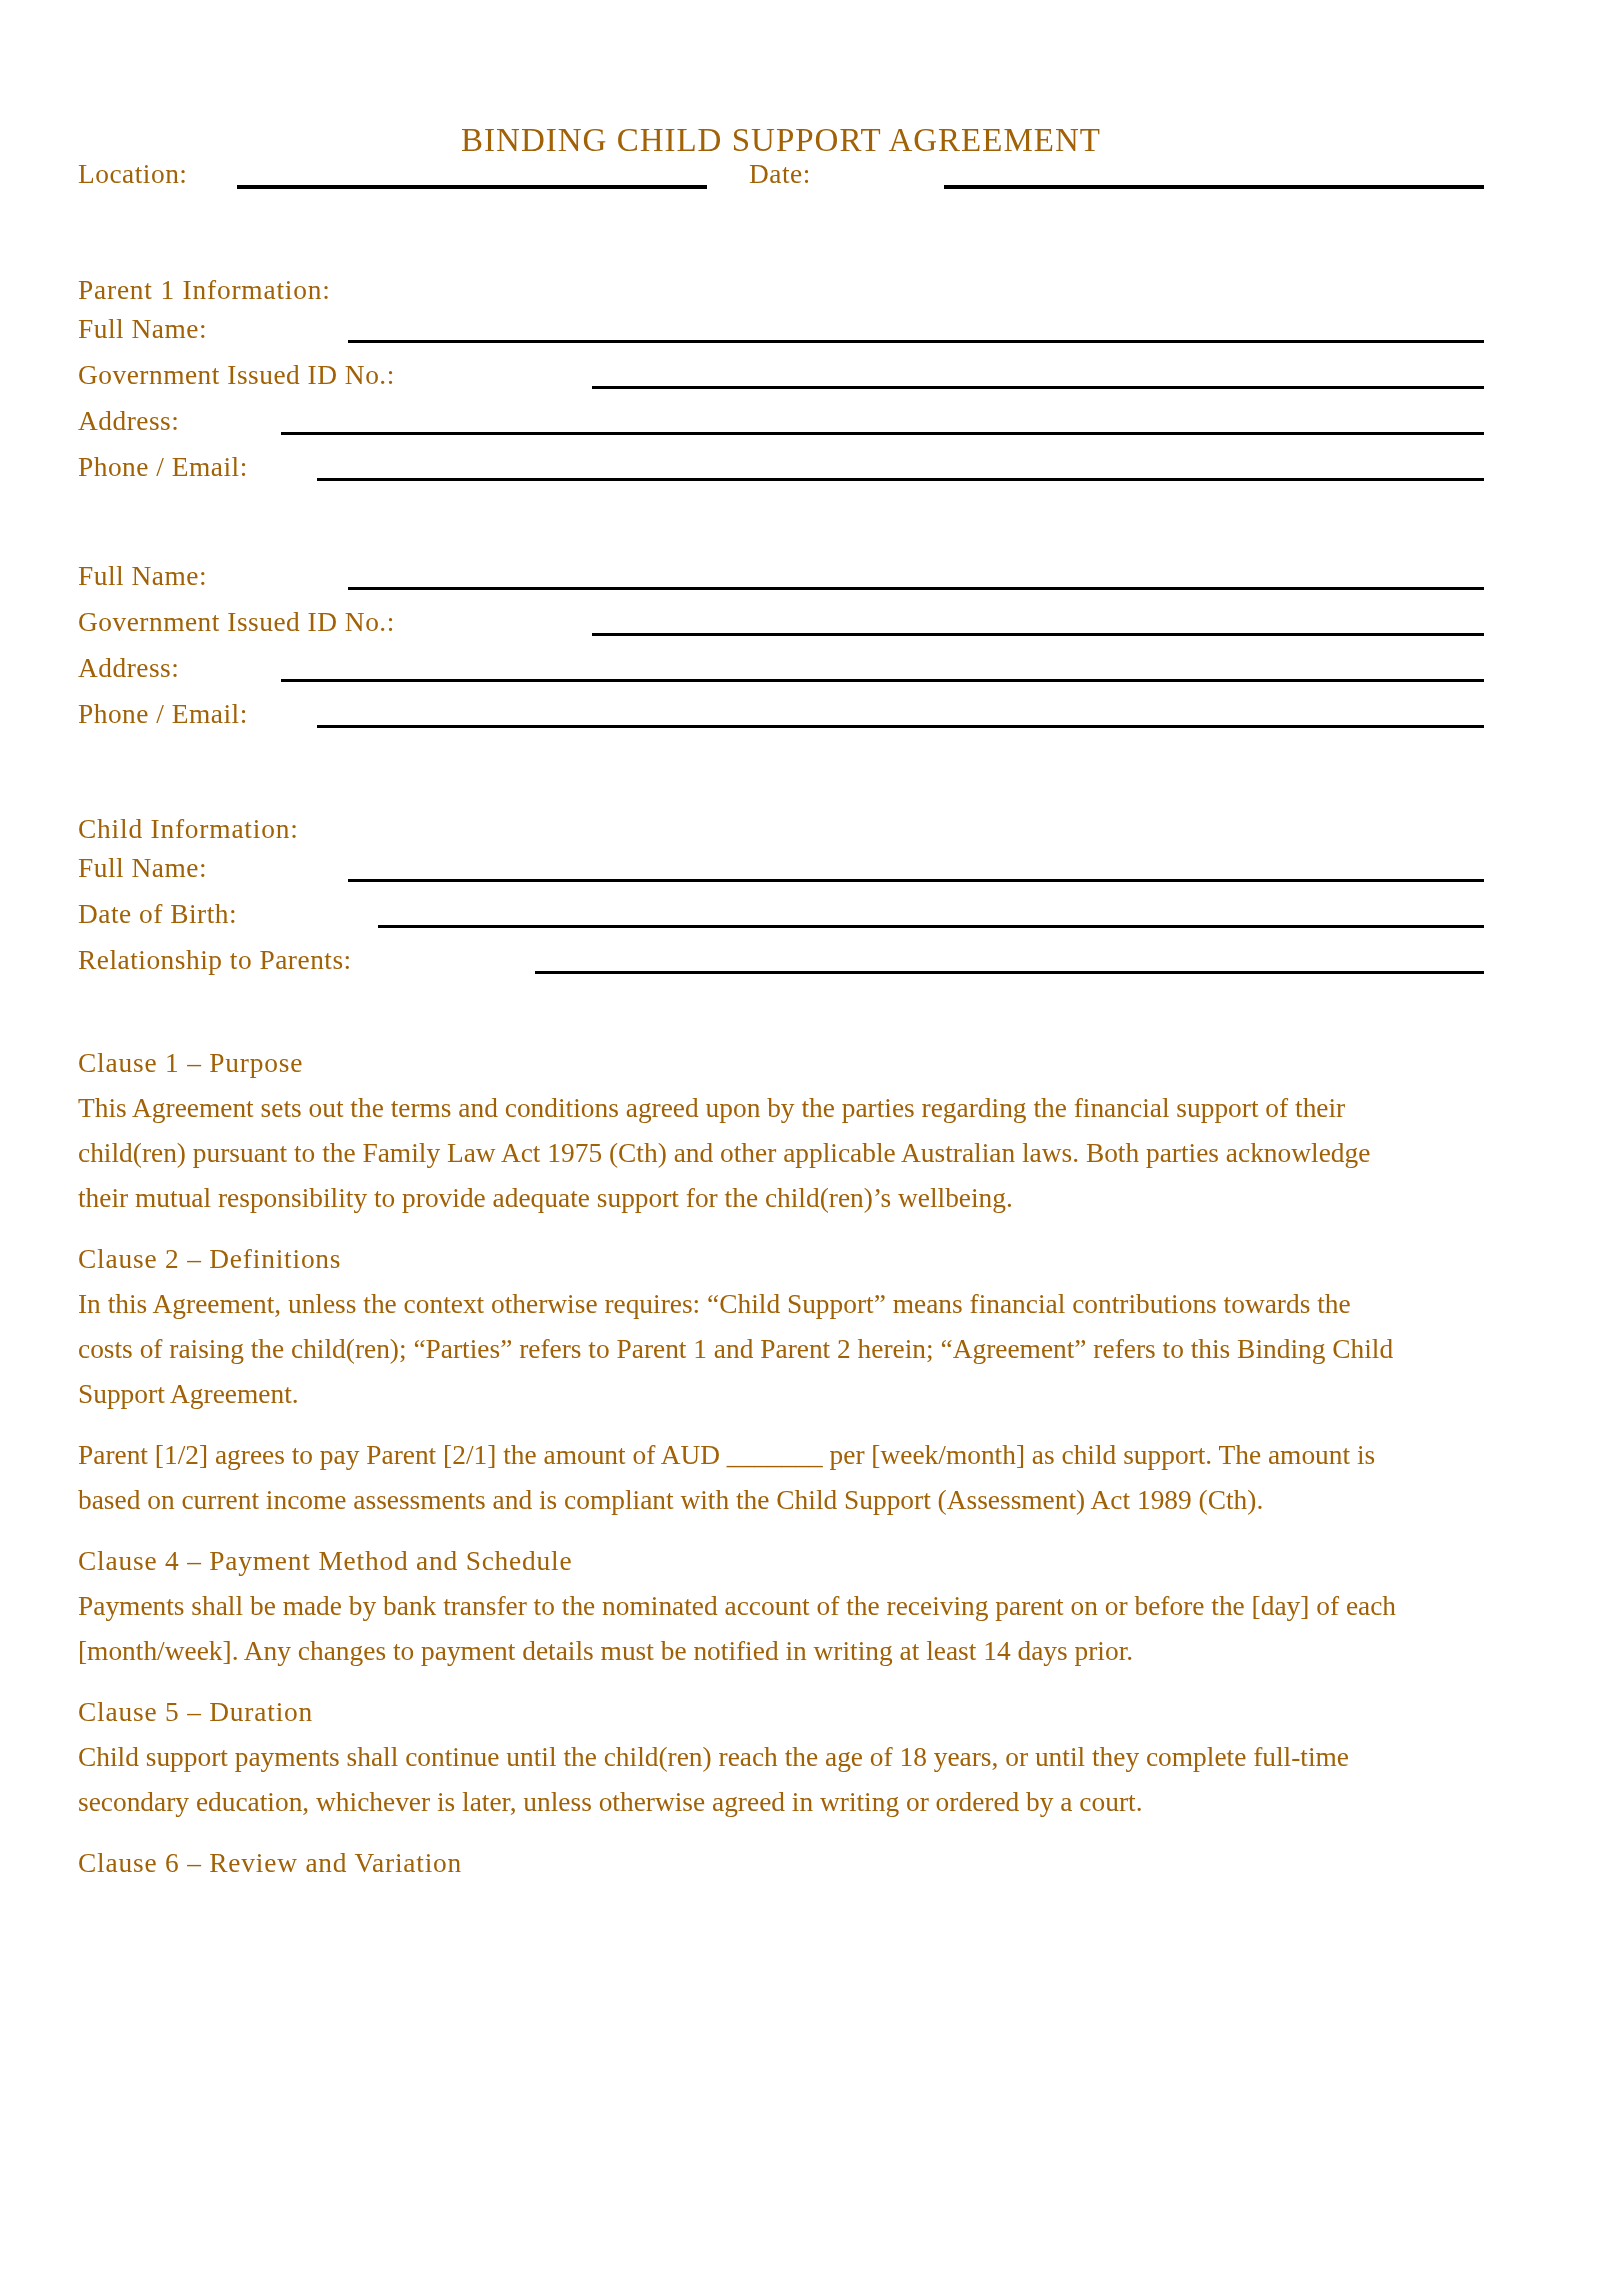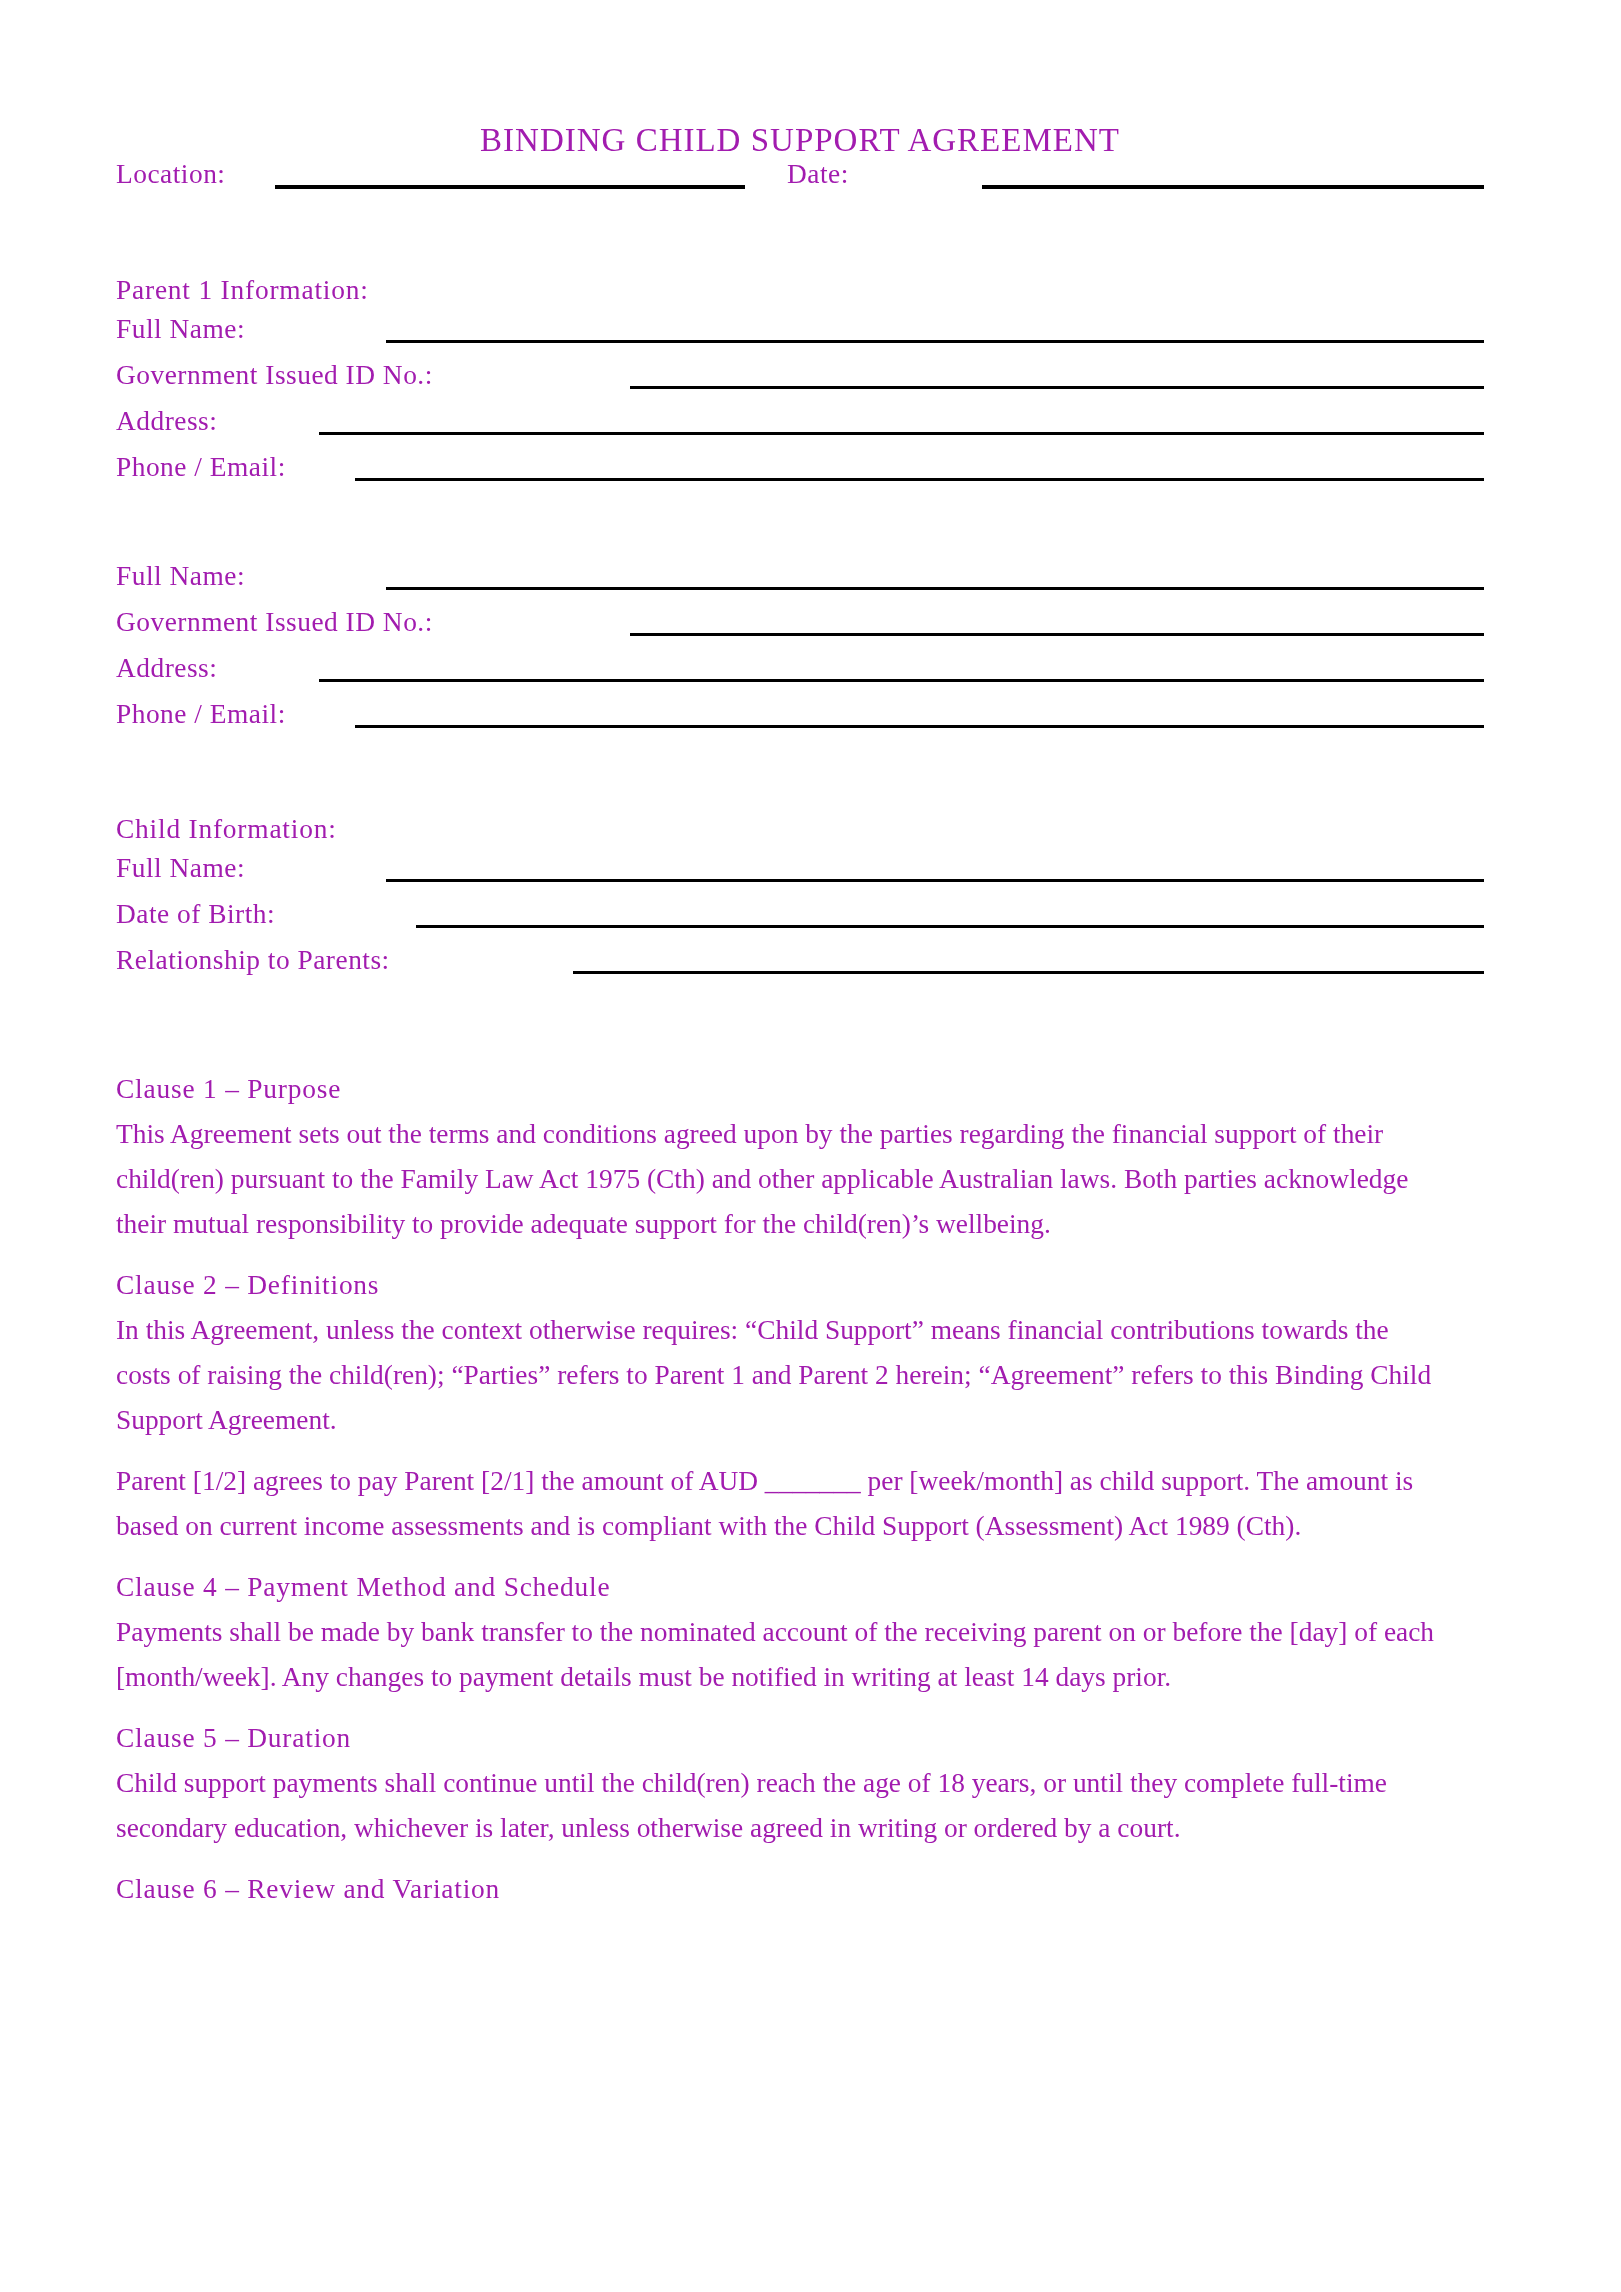--- a/index.html
+++ b/index.html
@@ -3,23 +3,23 @@
 <meta charset="utf-8">
 <title>Binding Child Support Agreement</title>
 <style>
   html, body { margin: 0; padding: 0; background: #ffffff; }
   .page {
     position: relative;
     width: 1621px;
     height: 2293px;
     background: #ffffff;
     box-sizing: border-box;
-    padding: 123px 137px 0 116px;
+    padding: 123px 137px 0 78px;
     font-family: "Liberation Serif", "DejaVu Serif", serif;
-    color: #a21caf;
+    color: #a16207;
     overflow: hidden;
   }
   .doc-title {
     font-size: 33px;
     line-height: 35px;
     letter-spacing: 1px;
     text-align: center;
     white-space: nowrap;
   }
   
@@ -48,21 +48,21 @@
   .field-row .uline { right: 0; top: 26.5px; }
   .off275 { left: 270px; }
   .off524 { left: 514px; }
   .off207 { left: 203px; }
   .off244 { left: 239px; }
   .off306 { left: 300px; }
   .off466 { left: 457px; }
 
   
   .clause { margin-top: 16px; }
-  .clause:first-child { margin-top: 77px; }
+  .clause:first-child { margin-top: 51px; }
   .clause-heading {
     font-size: 27.4px;
     line-height: 45px;
     letter-spacing: 0.8px;
     white-space: nowrap;
   }
   .clause-body {
     font-size: 27.4px;
     line-height: 45px;
     white-space: pre;

